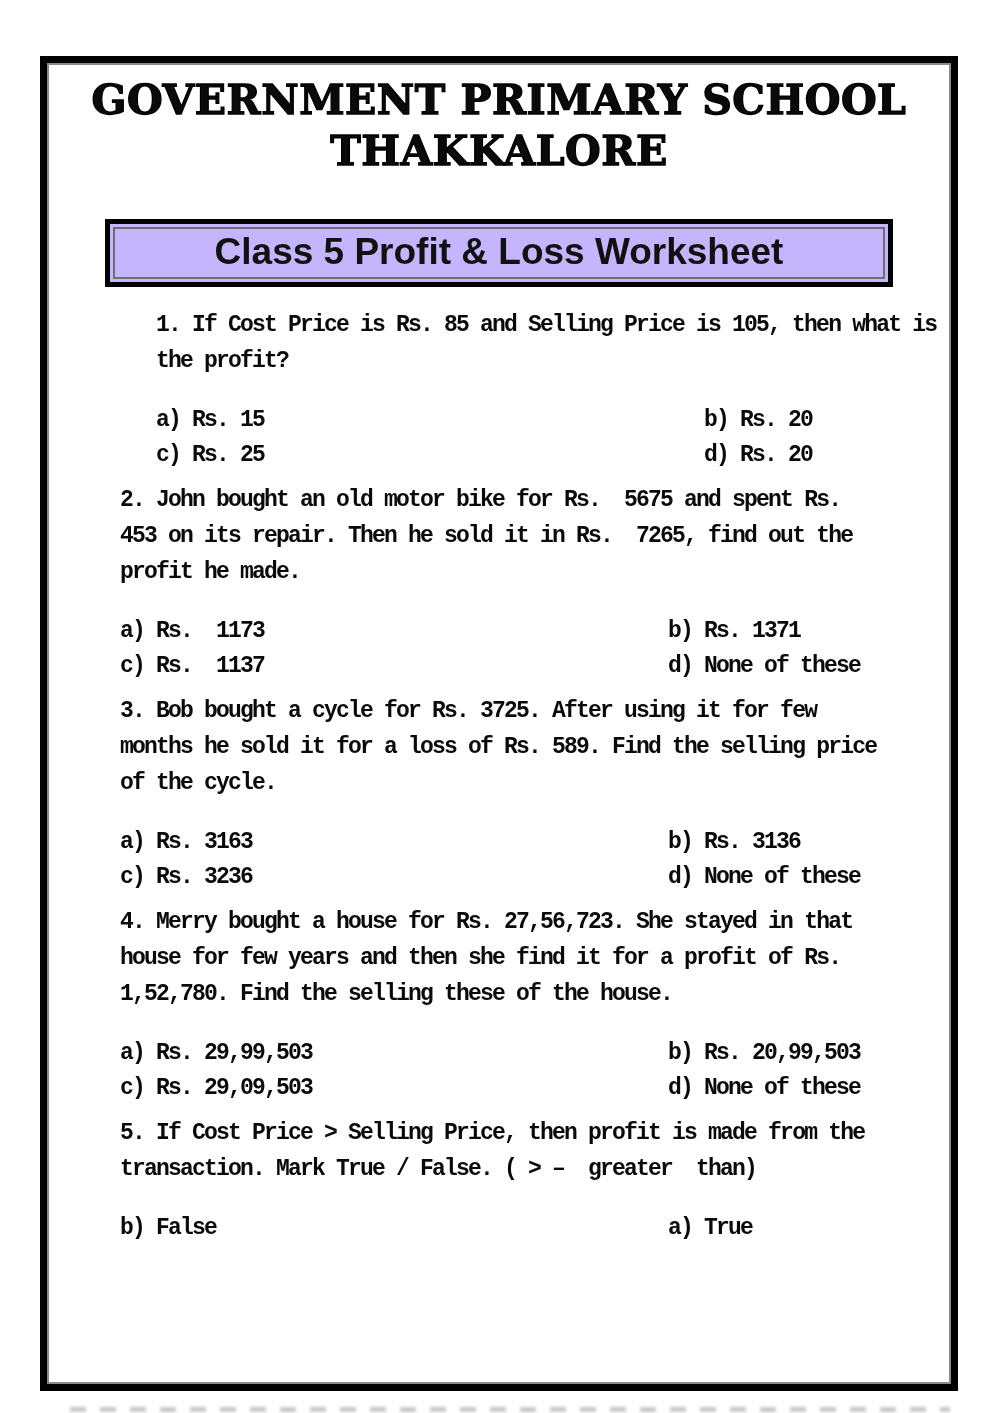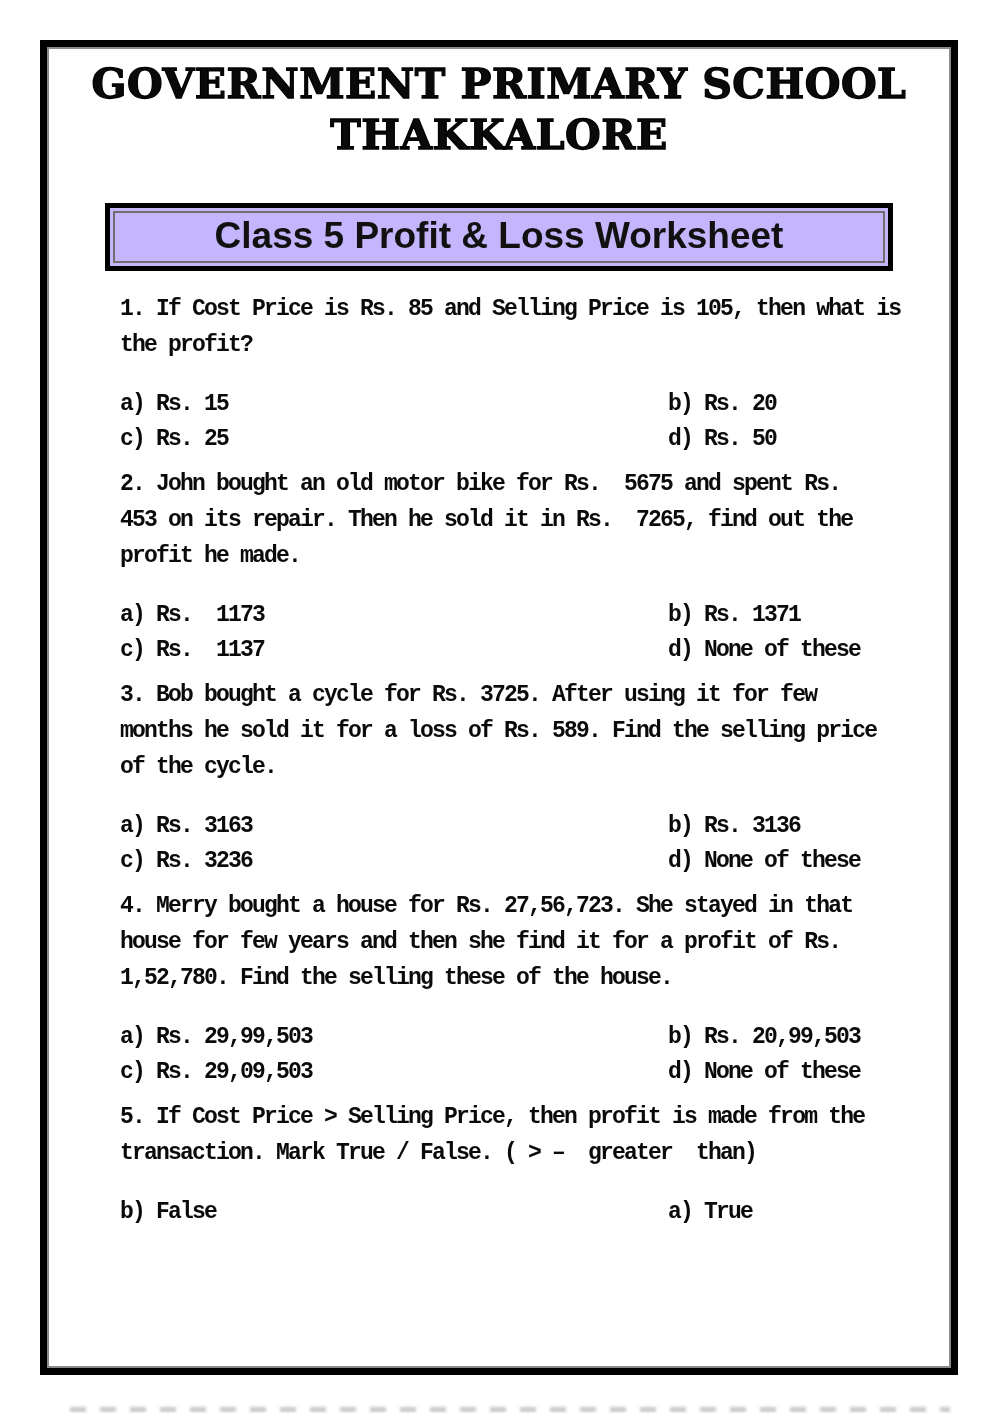--- a/index.html
+++ b/index.html
@@ -11,21 +11,21 @@
     width: 1000px;
     height: 1413px;
     position: relative;
     font-family: "Liberation Mono", monospace;
     color: #0a0a0a;
     overflow: hidden;
   }
   .frame {
     position: absolute;
     left: 40px;
-    top: 40px;
+    top: 56px;
     width: 918px;
     height: 1335px;
     border: 7px solid #000000;
     box-sizing: border-box;
     background: #ffffff;
   }
   .frame-inner {
     position: absolute;
     inset: 0;
     border: 2px solid #8a8a8a;
@@ -62,21 +62,21 @@
     color: #111111;
   }
   .content {
     margin-left: 71px;
     width: 810px;
     font-weight: bold;
     font-size: 23px;
     letter-spacing: -1.8px;
   }
   .question { margin-top: 9px; }
-  .question.first { margin-top: 20px; }
+  .question.first { margin-top: 20px; margin-left: 36px; }
   .q-line {
     line-height: 36px;
     white-space: pre;
   }
   .opts {
     display: grid;
     grid-template-columns: 548px 1fr;
     margin-top: 24px;
   }
   .opt {
@@ -112,21 +112,21 @@
 
     <div class="content">
 
       <div class="question first">
         <div class="q-line">1. If Cost Price is Rs. 85 and Selling Price is 105, then what is</div>
         <div class="q-line">the profit?</div>
         <div class="opts">
           <div class="opt">a) Rs. 15</div>
           <div class="opt">b) Rs. 20</div>
           <div class="opt">c) Rs. 25</div>
-          <div class="opt">d) Rs. 50</div>
+          <div class="opt">d) Rs. 20</div>
         </div>
       </div>
 
       <div class="question">
         <div class="q-line">2. John bought an old motor bike for Rs.  5675 and spent Rs.</div>
         <div class="q-line">453 on its repair. Then he sold it in Rs.  7265, find out the</div>
         <div class="q-line">profit he made.</div>
         <div class="opts">
           <div class="opt">a) Rs.  1173</div>
           <div class="opt">b) Rs. 1371</div>

